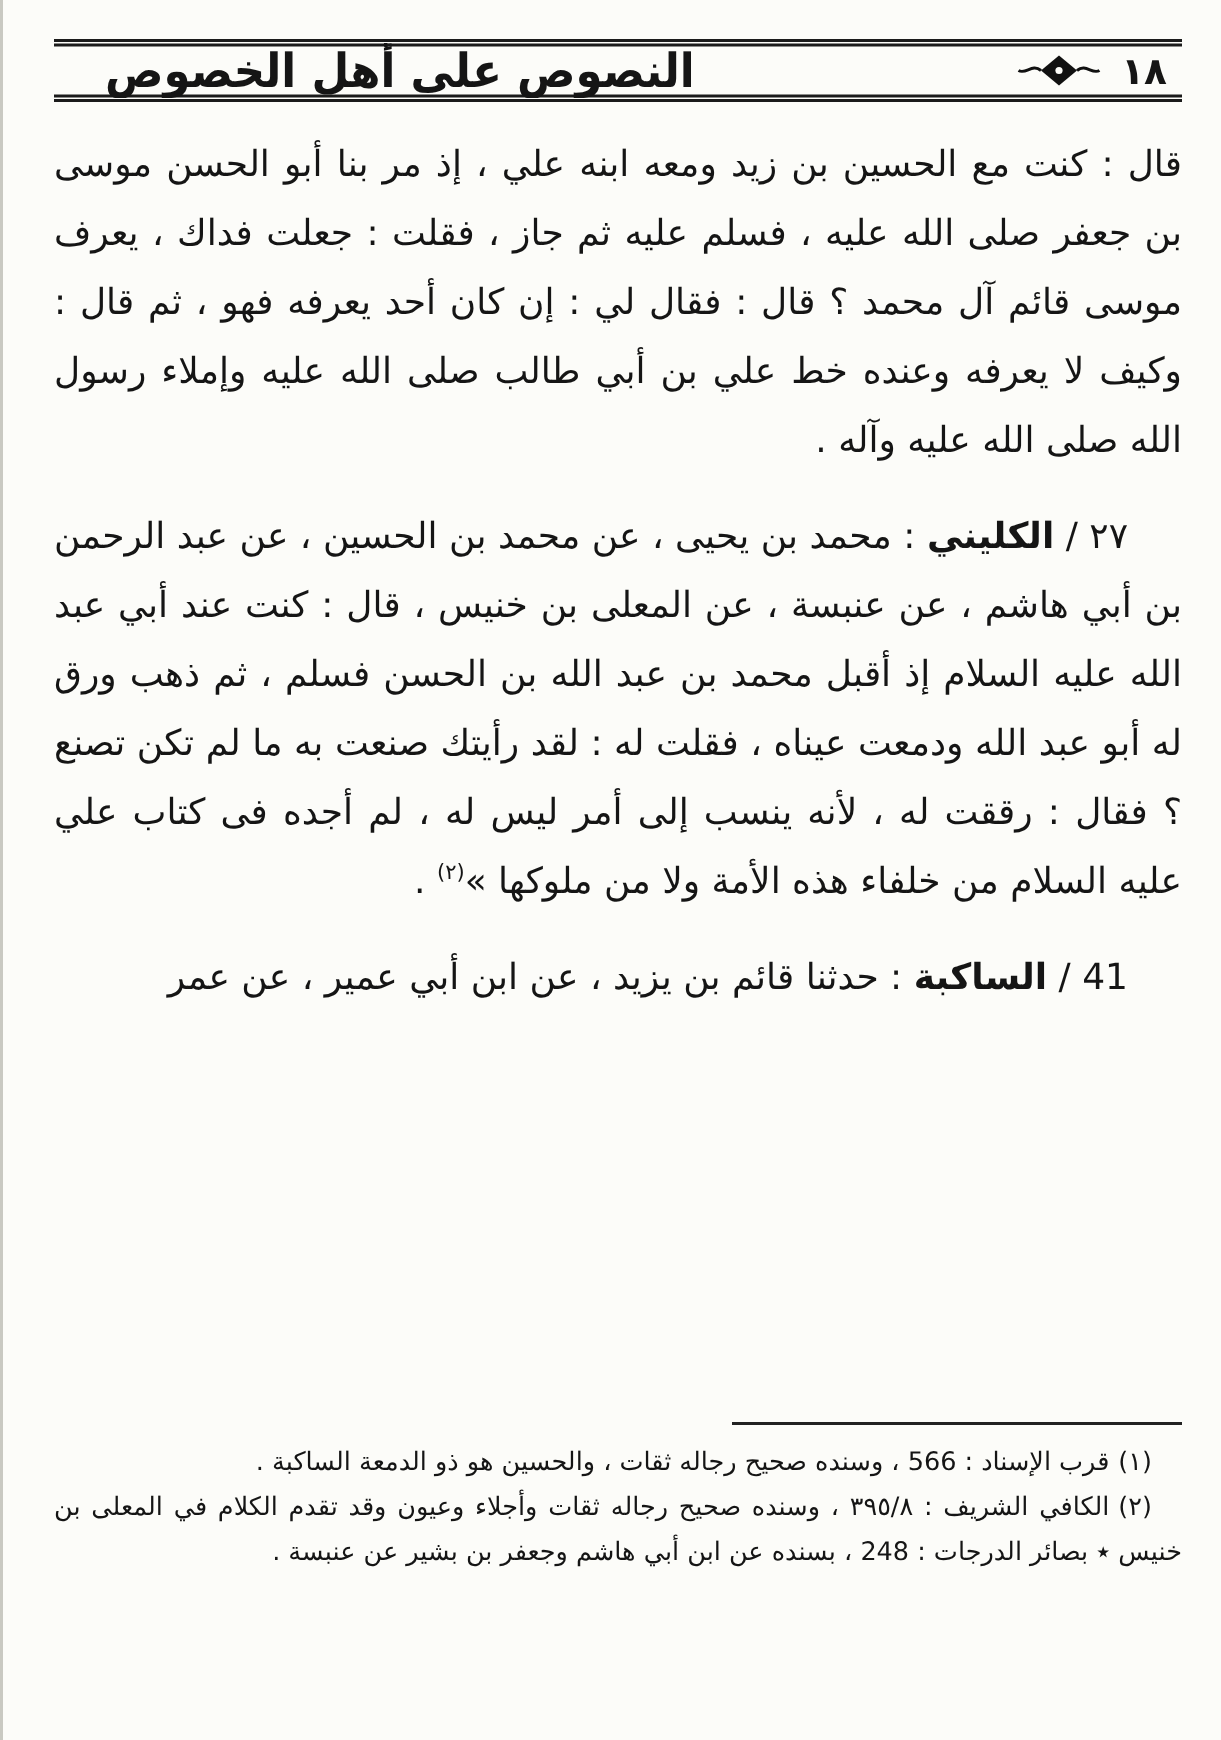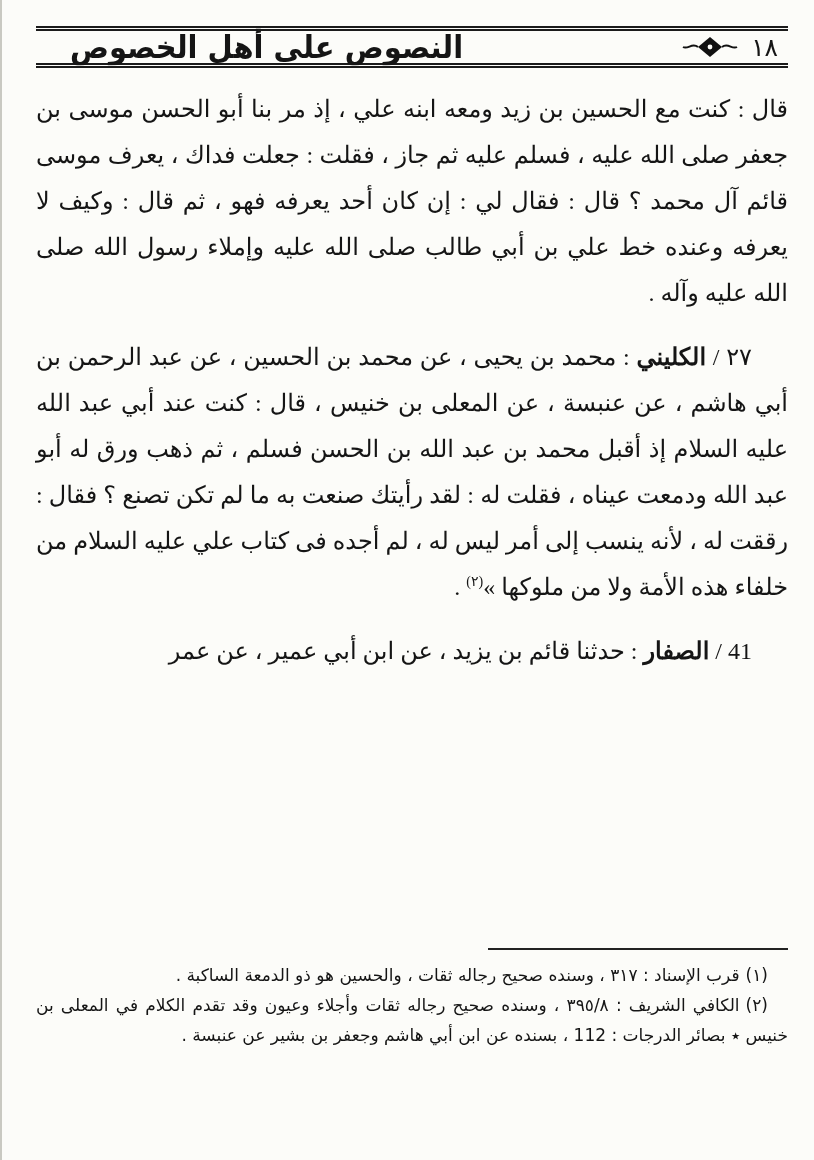--- a/index.html
+++ b/index.html
@@ -23,38 +23,38 @@
   
   .band{
     display:flex; align-items:center;
     border-top:5px double #1b1b1b;
     border-bottom:5px double #1b1b1b;
     height:42px;
     padding:0 6px;
     gap:12px;
   }
   .pagenum{
-    font-size:25px; font-weight:normal; letter-spacing:1px;
+    font-size:25px; font-weight:bold; letter-spacing:1px;
     padding-right:4px;
   }
   .ornament{ display:flex; align-items:center; }
   .band-title{
     flex:1;
     text-align:left;
     font-size:29px;
     font-weight:bold;
     transform:scaleY(1.08);
     white-space:nowrap;
     overflow:hidden;
     letter-spacing:0px;
     padding-left:28px;
   }
 
   
-  main{ margin-top:18px;font-family:Liberation Serif, serif; }
+  main{ margin-top:18px; }
   p.para{
     font-size:24px;
     line-height:46px;
     text-align:justify;
     text-justify:inter-word;
   }
   p.para + p.para{ margin-top:18px; }
   p.indent{ text-indent:36px; }
   .hadith-name{ font-weight:bold; }
   sup.fnref{
@@ -105,30 +105,30 @@
     <p class="para">
       <span>قال : كنت مع الحسين بن زيد ومعه ابنه علي ، إذ مر بنا أبو الحسن موسى بن جعفر صلى الله عليه ، فسلم عليه ثم جاز ، فقلت : جعلت فداك ، يعرف موسى قائم آل محمد ؟ قال : فقال لي : إن كان أحد يعرفه فهو ، ثم قال : وكيف لا يعرفه وعنده خط علي بن أبي طالب صلى الله عليه وإملاء رسول الله صلى الله عليه وآله .</span>
     </p>
 
 
     <p class="para indent">
       <span class="hadith-num">٢٧ / </span><span class="hadith-name">الكليني</span><span> : محمد بن يحيى ، عن محمد بن الحسين ، عن عبد الرحمن بن أبي هاشم ، عن عنبسة ، عن المعلى بن خنيس ، قال : كنت عند أبي عبد الله عليه السلام إذ أقبل محمد بن عبد الله بن الحسن فسلم ، ثم ذهب ورق له أبو عبد الله ودمعت عيناه ، فقلت له : لقد رأيتك صنعت به ما لم تكن تصنع ؟ فقال : رققت له ، لأنه ينسب إلى أمر ليس له ، لم أجده فى كتاب علي عليه السلام من خلفاء هذه الأمة ولا من ملوكها »</span><sup class="fnref">(٢)</sup><span> .</span>
     </p>
 
     <p class="para indent">
-      <span class="hadith-num">41 / </span><span class="hadith-name">الصفار</span><span> : حدثنا قائم بن يزيد ، عن ابن أبي عمير ، عن عمر</span>
+      <span class="hadith-num">41 / </span><span class="hadith-name">الساكبة</span><span> : حدثنا قائم بن يزيد ، عن ابن أبي عمير ، عن عمر</span>
     </p>
 
   </main>
 
   <footer>
     <div class="fn-rule"></div>
 
     <p class="footnote">
-      <span class="fn-marker">(١)</span><span>قرب الإسناد : ٣١٧ ، وسنده صحيح رجاله ثقات ، والحسين هو ذو الدمعة الساكبة .</span>
+      <span class="fn-marker">(١)</span><span>قرب الإسناد : 566 ، وسنده صحيح رجاله ثقات ، والحسين هو ذو الدمعة الساكبة .</span>
     </p>
 
     <p class="footnote">
-      <span class="fn-marker">(٢)</span><span>الكافي الشريف : ٣٩٥/٨ ، وسنده صحيح رجاله ثقات وأجلاء وعيون وقد تقدم الكلام في المعلى بن خنيس ٭ بصائر الدرجات : 112 ، بسنده عن ابن أبي هاشم وجعفر بن بشير عن عنبسة .</span>
+      <span class="fn-marker">(٢)</span><span>الكافي الشريف : ٣٩٥/٨ ، وسنده صحيح رجاله ثقات وأجلاء وعيون وقد تقدم الكلام في المعلى بن خنيس ٭ بصائر الدرجات : 248 ، بسنده عن ابن أبي هاشم وجعفر بن بشير عن عنبسة .</span>
     </p>
   </footer>
 
 </div>
 
 </body></html>

